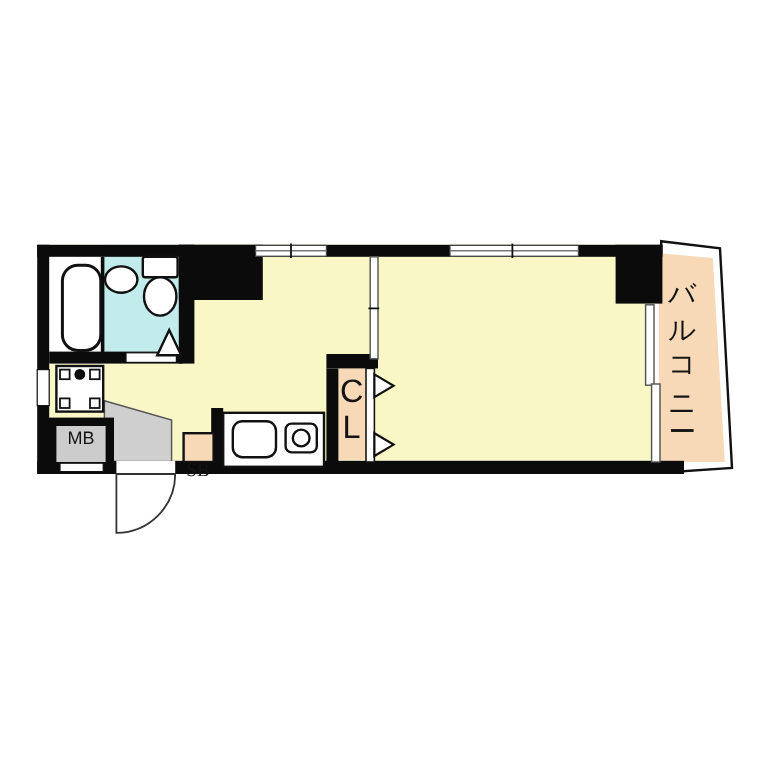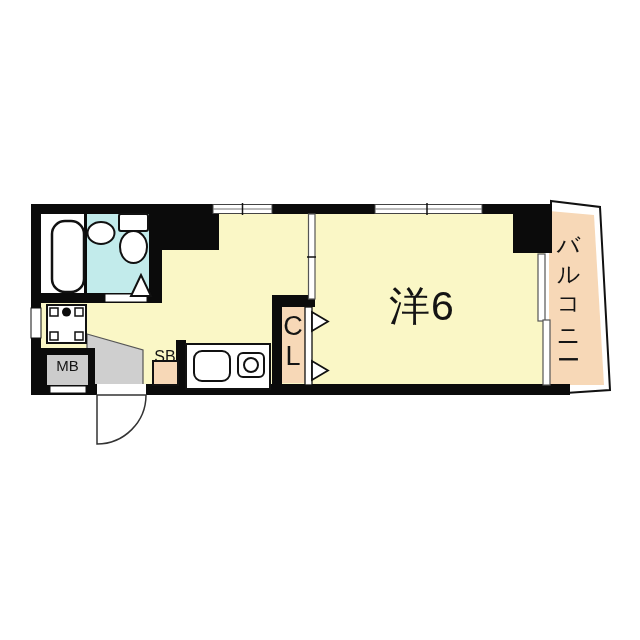--- a/index.html
+++ b/index.html
@@ -9,21 +9,21 @@
   }
   #plan-svg{position:absolute;left:0;top:0;}
   .lbl{position:absolute;color:#141414;z-index:5;}
   .lbl-main{left:389px;top:279px;font-size:41px;font-weight:500;letter-spacing:1px;}
   .lbl-balcony{
     left:556px;top:219px;font-size:23px;font-weight:500;
     writing-mode:vertical-rl;text-orientation:upright;letter-spacing:6px;line-height:26px;
   }
   .lbl-cl{left:281px;top:311px;width:24px;text-align:center;font-size:27px;line-height:30px;
     font-weight:500;white-space:pre-line;}
-  .lbl-sb{left:152px;top:348px;width:26px;text-align:center;font-size:16px;font-weight:500;}
+  .lbl-sb{left:152px;top:384px;width:26px;text-align:center;font-size:16px;font-weight:500;font-family:Liberation Serif, serif;}
   .lbl-mb{left:41px;top:357px;width:53px;text-align:center;font-size:15px;font-weight:500;}
 </style>
 </head>
 <body>
 
 <div id="canvas">
   <svg id="plan-svg" width="640" height="640" viewBox="0 0 640 640">
 
     <rect x="41" y="204" width="503" height="180" fill="#FAF7C6"></rect>
 
@@ -108,19 +108,18 @@
         <rect x="194" y="351" width="36" height="30" rx="8" fill="#ffffff" stroke="#111" stroke-width="2"></rect>
         <g>
           <rect x="238" y="353" width="26" height="24" rx="5" fill="#ffffff" stroke="#111" stroke-width="2"></rect>
           <circle cx="251" cy="365" r="7" fill="#ffffff" stroke="#111" stroke-width="2"></circle>
         </g>
       </g>
       <path d="M 97 395 L 146 395 A 49 49 0 0 1 97 444 Z" fill="#ffffff" stroke="#333" stroke-width="1.5"></path>
     </g>
   </svg>
 
-  <div class="lbl lbl-main">洋6</div>
   <div class="lbl lbl-balcony">バルコニー</div>
   <div class="lbl lbl-cl">C
 L</div>
   <div class="lbl lbl-sb">SB</div>
   <div class="lbl lbl-mb">MB</div>
 </div>
 
 </body></html>

